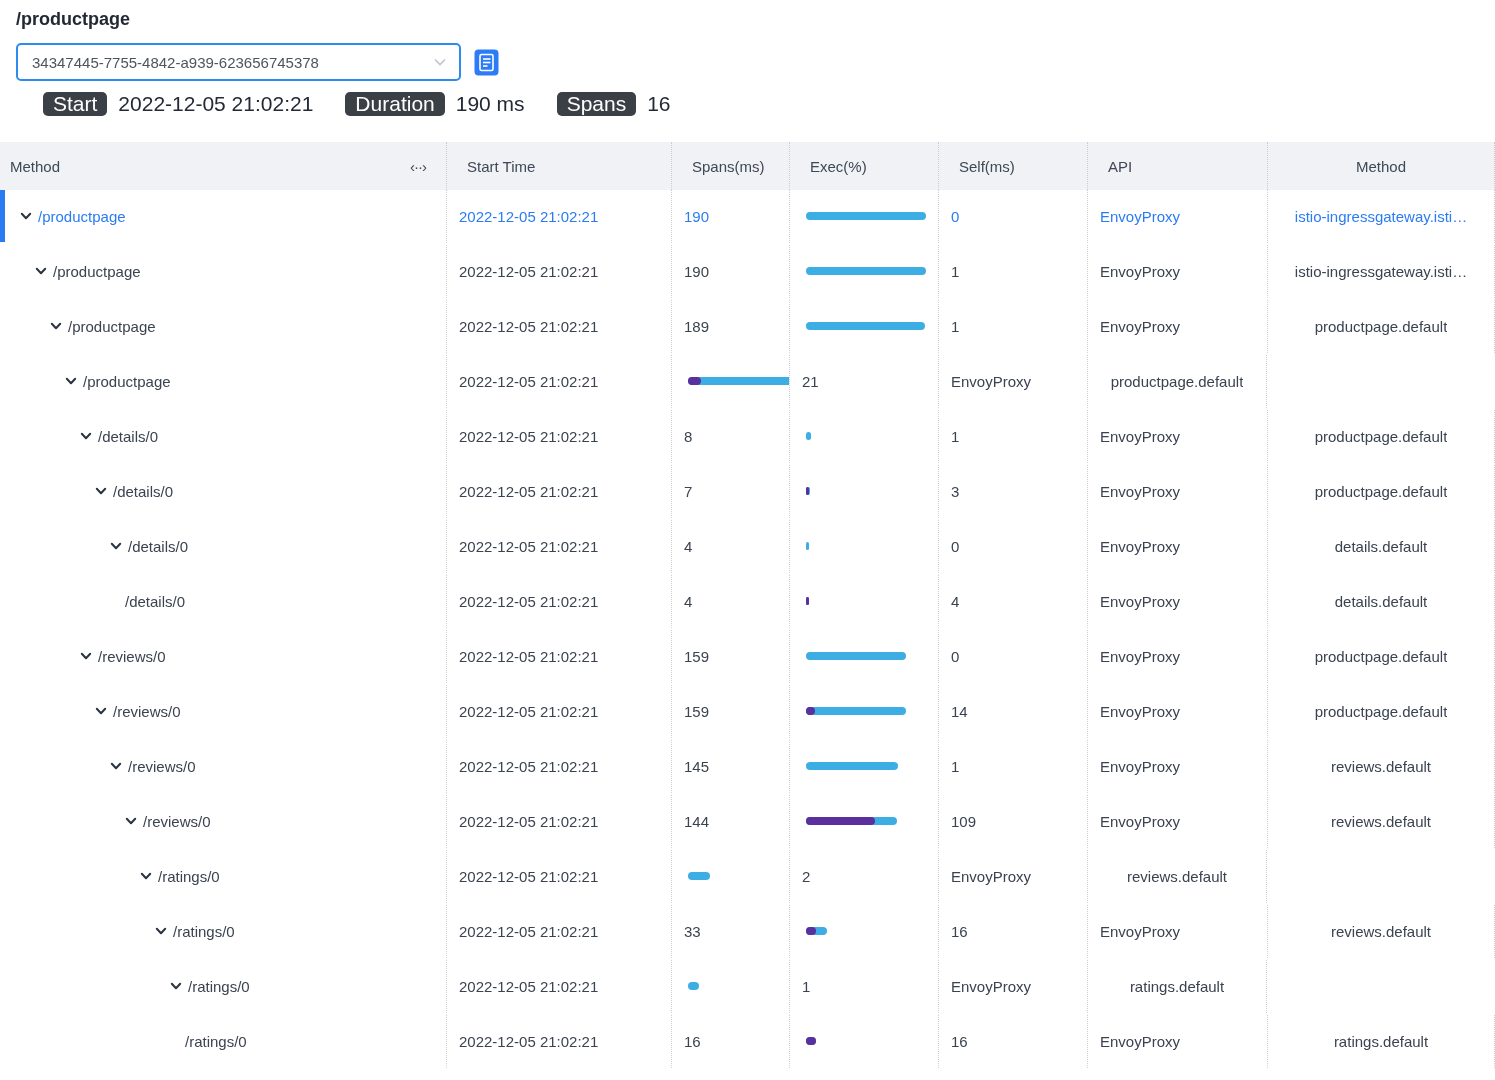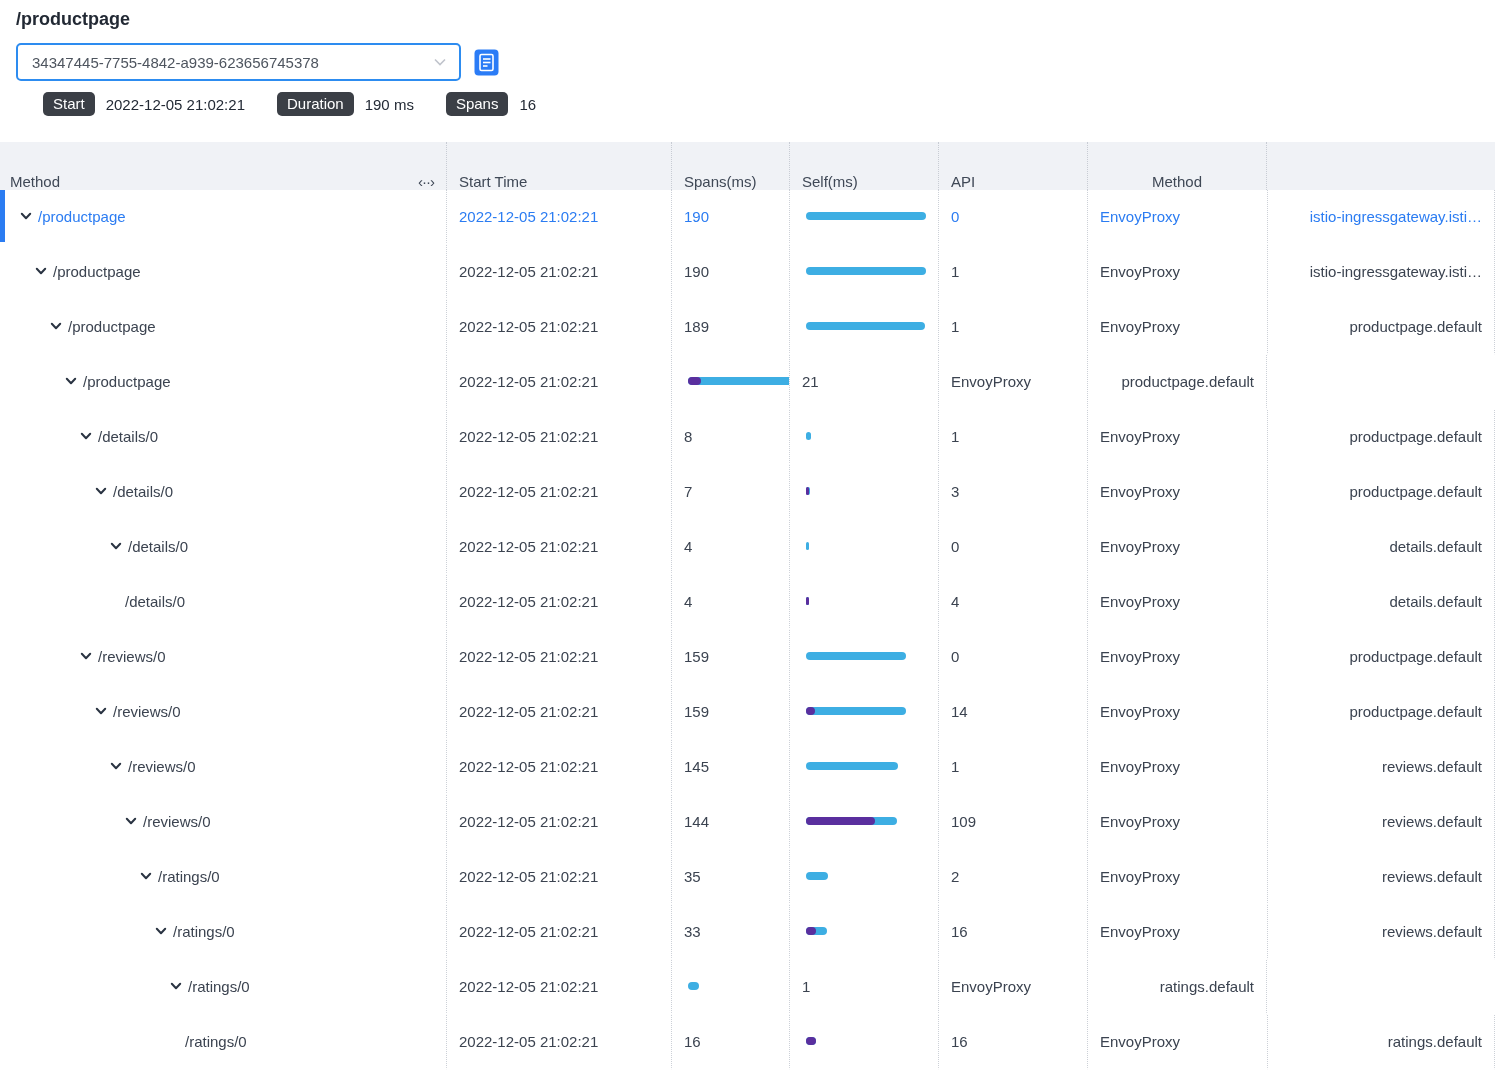--- a/index.html
+++ b/index.html
@@ -28,62 +28,62 @@
     cursor: pointer;
   }
   .select-arrow { display: inline-flex; margin-left: 8px; }
   .copy-btn {
     border: none; background: none; padding: 0; margin-left: 13px;
     display: inline-flex; cursor: pointer;
   }
   .badges-row {
     margin-top: 11px;
     display: flex; align-items: center;
-    font-size: 15px;
+    font-size: 21px;
     padding-left: 27px;
   }
   .badge {
     background: var(--badge-bg); color: #fff;
     padding: 3px 10px; border-radius: 5px;
     line-height: 18px;
   }
   .badge-value { margin: 0 32px 0 11px; color: #232a35; }
 
   .trace-table { margin-top: 26px; width: 1495px; font-size: 15px; }
   .thead, .tr {
     display: grid;
     grid-template-columns: 446px 225px 118px 149px 149px 180px 1fr;
   }
   .thead {
     height: 48px;
     background: #f0f2f6;
     color: #3f4856;
   }
   .th {
-    display: flex; align-items: flex-end;
-    padding: 0 12px; height: 100%;
+    display: flex; align-items: center;
+    padding: 0 20px; height: 100%;
     border-left: 1px dotted #c8ccd4;
   }
   .th.first { border-left: none; justify-content: space-between; padding-left: 10px; }
   .th.center { justify-content: center; }
   .th.last { border-right: 1px dotted #c8ccd4; }
   .resize-handle {
     color: #3f4856; font-size: 15px; letter-spacing: -1px;
     cursor: col-resize; user-select: none;
   }
   .tr { height: 55px; position: relative; background: #fff; }
   .td {
     display: flex; align-items: center;
     padding: 0 12px; height: 100%;
     border-left: 1px dotted #ccd0d7;
     border-bottom: 3px solid #ffffff;
     white-space: nowrap; overflow: hidden;
   }
   .td.first { border-left: none; }
-  .td.center { justify-content: flex-end; }
+  .td.center { justify-content: center; }
   .td.last { border-right: 1px dotted #ccd0d7; }
   .td-service span {
     max-width: 204px; overflow: hidden;
     text-overflow: ellipsis; white-space: nowrap;
   }
   .tr.selected { color: var(--accent-blue); }
   .tr.selected::before {
     content: ""; position: absolute;
     left: 0; top: 0; bottom: 3px; width: 5px;
     background: var(--accent-blue);
@@ -139,20 +139,21 @@
 </div>
 
 <div class="trace-table">
   <div class="thead">
     <div class="th first">
       <span>Method</span>
       <span class="resize-handle">‹··›</span>
     </div>
     <div class="th">Start Time</div>
     <div class="th">Spans(ms)</div>
+    <div class="th">Exec(%)</div>
     <div class="th">Self(ms)</div>
     <div class="th">API</div>
     <div class="th center last">Method</div>
   </div>
   <div class="tbody" id="tbody">
   <div class="tr selected">
     <div class="td first td-method" style="padding-left: 20px;">
       <span class="chev">
         <svg width="12" height="12" viewBox="0 0 12 12">
               <path d="M1.8 3.8 L6 8.2 L10.2 3.8" fill="none" stroke="#2a3442" stroke-width="2" stroke-linecap="round" stroke-linejoin="round"></path>
@@ -425,21 +426,20 @@
   <div class="tr">
     <div class="td first td-method" style="padding-left: 140px;">
       <span class="chev">
         <svg width="12" height="12" viewBox="0 0 12 12">
               <path d="M1.8 3.8 L6 8.2 L10.2 3.8" fill="none" stroke="#2a3442" stroke-width="2" stroke-linecap="round" stroke-linejoin="round"></path>
             </svg>
       </span>
       <span class="method-label">/ratings/0</span>
     </div>
     <div class="td td-start">2022-12-05 21:02:21</div>
-    <div class="td td-exec">35</div>
     <div class="td td-bar">
       <div class="bar" style="width: 22px;">
         
       </div>
     </div>
     <div class="td td-self">2</div>
     <div class="td td-api">EnvoyProxy</div>
     <div class="td center last td-service">
           <span>reviews.default</span>
         </div>

